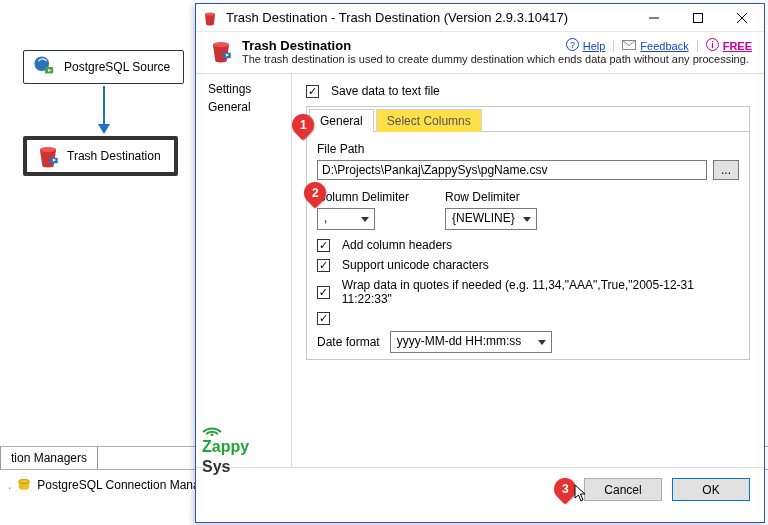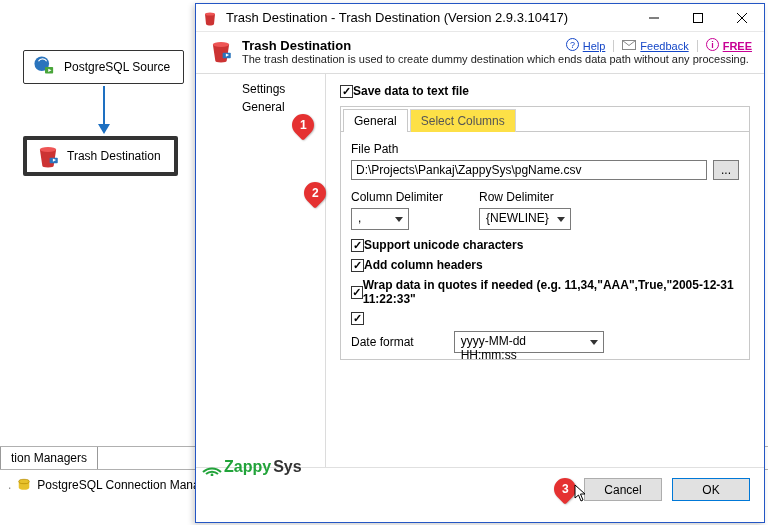--- a/index.html
+++ b/index.html
@@ -31,57 +31,57 @@
   .header-text { flex:1; }
   .header-title { font-weight:bold; font-size:13px;}
   .header-desc { font-size:11px; color:#222; }
   .header-links { font-size:11px; display:flex; gap:4px; align-items:center; float:right;}
   .header-links a { text-decoration:underline; }
   .lnk-help { color:#1446c7; }
   .lnk-fb { color:#1446c7; }
   .lnk-free { color:#c80094; font-weight:bold;}
   .sep { width:1px; height:12px; background:#ccc; margin:0 4px;}
 
-  .body { display:flex; height: calc(100% - 28px - 52px - 44px); border-top:1px solid #dcdcdc;padding-left:34px; }
+  .body { display:flex; height: calc(100% - 28px - 52px - 44px); border-top:1px solid #dcdcdc; }
   .side { width:96px; border-right:1px solid #dcdcdc; background:#fff; padding:6px 0;}
   .side-item { padding:2px 12px; font-size:12px; cursor:default;}
   .main { flex:1; padding:10px 14px 8px 14px; position:relative;}
 
-  .chk-row { display:flex; align-items:center; gap:0; margin-bottom:8px;font-weight:bold;}
+  .chk-row { display:flex; align-items:center; gap:12px; margin-bottom:8px;}
   .chk { width:13px; height:13px; border:1px solid #333; display:inline-flex; align-items:center; justify-content:center;}
   .chk.checked::after { content:"✓"; font-size:11px; line-height:11px; color:#000;}
   .opt-label { font-size:12px;}
 
   .inner-tabs { border:1px solid #c8c8c8; height:26px; display:flex; align-items:flex-end; background:#fff;}
   .inner-tab { border:1px solid #c8c8c8; border-bottom:none; padding:4px 10px; font-size:12px; background:#fff; position:relative; top:1px; margin-left:2px;}
   .inner-tab.active { background:#fff; }
   .inner-tab.inactive { background:#fde047; color:#555; border-color:#d4d4d4;}
 
   .inner-body { border:1px solid #c8c8c8; border-top:none; padding:10px 10px 6px 10px;}
   .field-label { font-size:12px; margin-bottom:4px;}
   .row { display:flex; align-items:center; gap:6px; margin-bottom:10px;}
   .txt { border:1px solid #7a7a7a; height:20px; background:#fff; padding:2px 4px; font-size:12px; }
   .browse-btn { width:26px; height:20px; border:1px solid #7a7a7a; background:#e1e1e1; display:flex; align-items:center; justify-content:center; font-size:12px;}
   .sel { border:1px solid #7a7a7a; height:22px; background:#fff; padding:2px 18px 2px 6px; font-size:12px; position:relative; display:inline-block;}
   .sel::after { content:""; position:absolute; right:5px; top:8px; width:0; height:0; border-left:4px solid transparent; border-right:4px solid transparent; border-top:5px solid #333;}
   .col-sub { font-size:12px; margin-bottom:4px;}
   .cols { display:flex; gap:36px; margin-bottom:8px;}
   .opts .chk-row { margin-bottom:6px;}
-  .date-row { display:flex; align-items:center; gap:40px; margin-top:6px;}
+  .date-row { display:flex; align-items:center; gap:10px; margin-top:6px;}
 
   .footer { height:44px; border-top:1px solid #e0e0e0; display:flex; align-items:center; justify-content:flex-end; padding:0 14px; gap:10px;}
   .btn { border:1px solid #adadad; background:#e1e1e1; width:78px; height:23px; font-size:12px; display:flex; align-items:center; justify-content:center;}
   .btn.primary { border:1px solid #0078d7; }
 
   
   .badge { position:absolute; width:22px; height:22px; background:#e53131; border-radius:50% 50% 50% 2px; transform:rotate(-45deg); display:flex; align-items:center; justify-content:center; box-shadow:0 1px 2px rgba(0,0,0,0.3);}
   .badge span { transform:rotate(45deg); color:#fff; font-weight:bold; font-size:12px;}
 
   
-  .zappy { position:absolute; left:6px; bottom:46px; display:flex; align-items:flex-end; gap:2px; font-weight:bold; font-size:16px;}
+  .zappy { position:absolute; left:6px; bottom:46px; display:flex; align-items:flex-start; gap:2px; font-weight:bold; font-size:16px;flex-direction:column;}
   .zappy .z1 { color:#22a33a;}
   .zappy .z2 { color:#333;}
   .wifi { width:20px; height:14px; display:inline-block; }
 
   .cursor { position:absolute; width:14px; height:18px; }
 </style>
 </head>
 <body>
 
 <div class="canvas">
@@ -239,38 +239,38 @@
           </div>
           <div>
             <div class="col-sub">Row Delimiter</div>
             <span class="sel" style="width:92px;">{NEWLINE}</span>
           </div>
         </div>
 
         <div class="opts">
           <div class="chk-row">
               <span class="chk checked"></span>
+              <span class="opt-label">Add column headers</span>
+            </div>
+          <div class="chk-row">
+              <span class="chk checked"></span>
               <span class="opt-label">Support unicode characters</span>
-            </div>
-          <div class="chk-row">
-              <span class="chk checked"></span>
-              <span class="opt-label">Add column headers</span>
             </div>
           <div class="chk-row">
               <span class="chk checked"></span>
               <span class="opt-label">Wrap data in quotes if needed (e.g. 11,34,"AAA",True,"2005-12-31 11:22:33"</span>
             </div>
           <div class="chk-row">
               <span class="chk checked"></span>
             </div>
         </div>
 
         <div class="date-row">
           <span>Date format</span>
-          <span class="sel" style="width:150px;">yyyy-MM-dd HH:mm:ss</span>
+          <span class="sel" style="width:162px;">yyyy-MM-dd HH:mm:ss</span>
         </div>
       </div>
     </div>
   </div>
 
   <div class="footer">
     <div class="btn">Cancel</div>
     <div class="btn primary">OK</div>
   </div>
 

